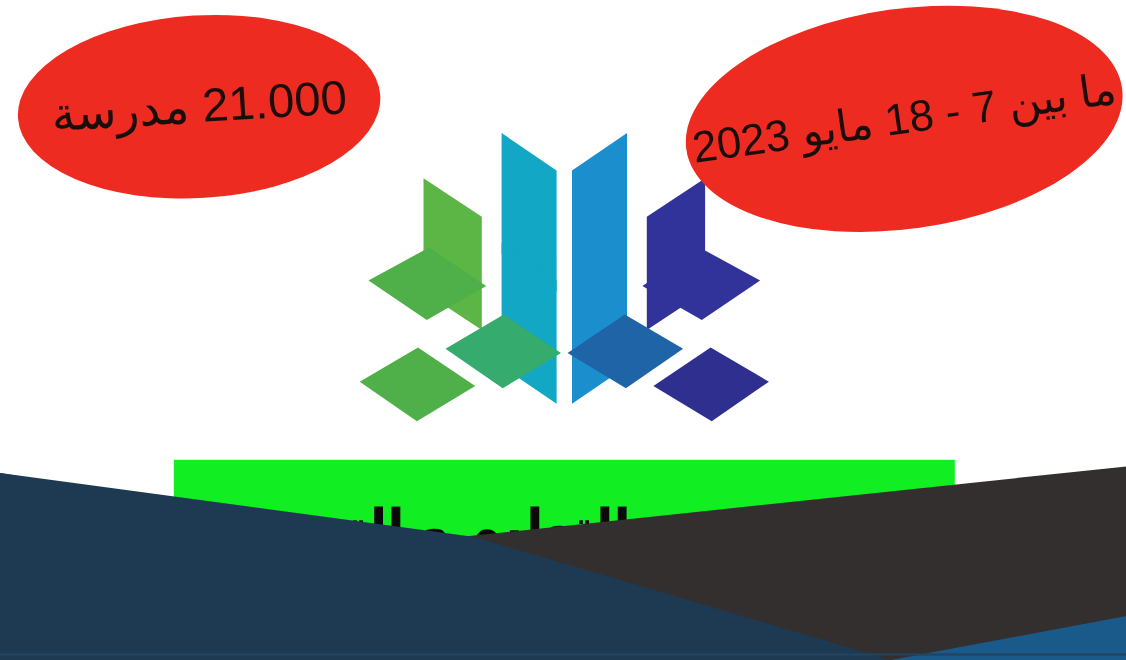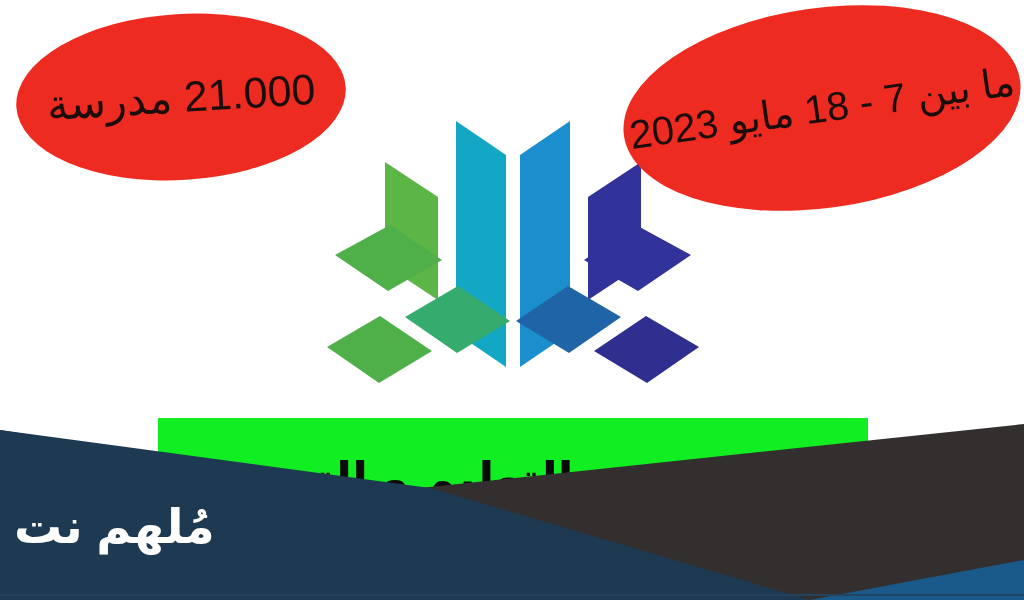--- a/index.html
+++ b/index.html
@@ -143,15 +143,14 @@
       <polygon points="1024,424 1024,600 560,600 420,488" fill="#332f2f"></polygon>
 
       <polygon points="0,430 430,488 810,600 0,600" fill="#1e3a52"></polygon>
 
       <polygon points="810,600 1024,560 1024,600" fill="#1a5a8a"></polygon>
 
       <rect x="0" y="594" width="1024" height="2" fill="#24435e"></rect>
     </svg>
   </div>
 
-  <div id="watermark">مُلهم نت</div>
 
 </div>
 
 </body></html>

